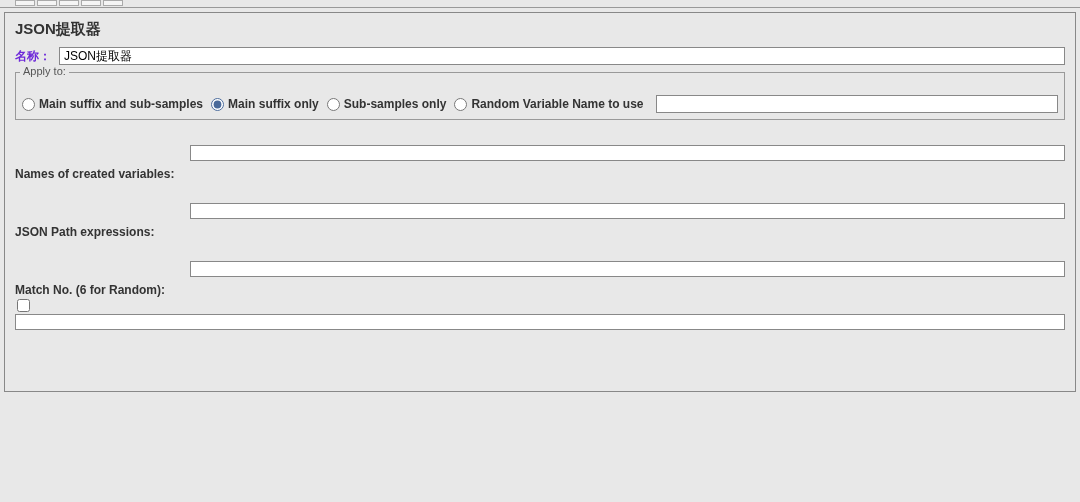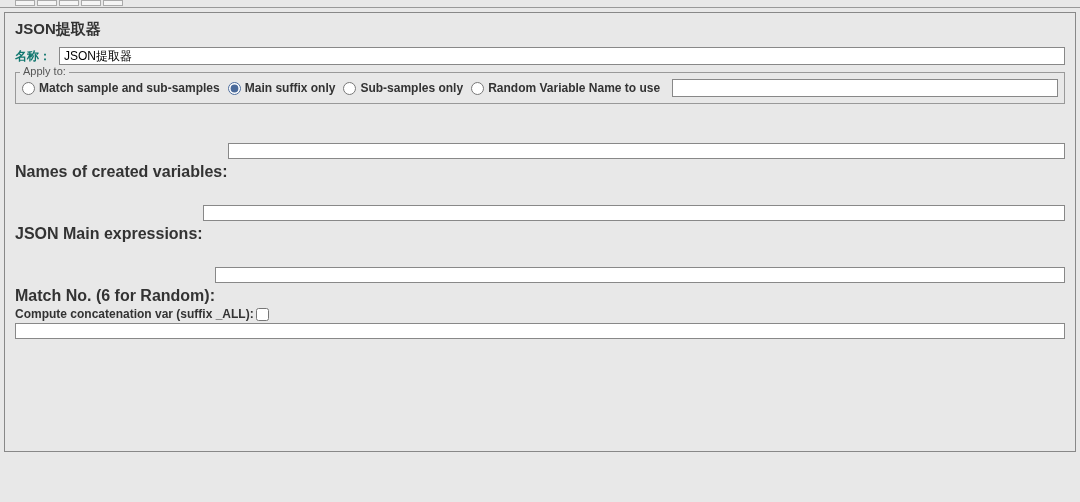--- a/index.html
+++ b/index.html
@@ -28,55 +28,55 @@
     width: 20px;
     height: 6px;
     border: 1px solid #aaa;
     background: #f5f5f5;
     margin-top: 0;
   }
   .main-panel {
     border: 1px solid #888;
     margin: 4px;
     background: #e8e8e8;
-    height: 440px;
+    height: 380px;
     padding: 0;
   }
   .panel-title {
     font-size: 15px;
     font-weight: bold;
     padding: 7px 10px 5px 10px;
     color: #333;
   }
   .form-row {
     display: flex;
     align-items: center;
     padding: 3px 10px;
   }
   .form-label {
     font-weight: bold;
     font-size: 12px;
-    color: #0f766e;
+    color: #6d28d9;
     padding-right: 8px;
     white-space: nowrap;
     min-width: 36px;
   }
   .text-input {
     flex: 1;
     height: 18px;
     border: 1px solid #888;
     background: #fff;
     padding: 1px 4px;
     font-size: 12px;
     font-family: inherit;
   }
   .apply-section {
-    margin: 4px 10px 16px 10px;
+    margin: 4px 10px 4px 10px;
     border: 1px solid #999;
-    padding: 6px 6px 6px 6px;
+    padding: 22px 6px 6px 6px;
     position: relative;
   }
   .apply-legend {
     position: absolute;
     top: -8px;
     left: 4px;
     background: #e8e8e8;
     padding: 0 3px;
     font-size: 11px;
     color: #555;
@@ -109,21 +109,21 @@
     background: #fff;
     margin-left: 4px;
   }
   .field-row {
     display: flex;
     align-items: center;
     padding: 1px 10px;
   }
   .field-label {
     font-weight: bold;
-    font-size: 16px;
+    font-size: 12px;
     white-space: nowrap;
     min-width: 175px;
     margin-top: 42px;
   }
   .field-input {
     flex: 1;
     height: 16px;
     border: 1px solid #888;
     background: #fff;
     padding: 0 3px;
@@ -165,21 +165,21 @@
     <span class="form-label">名称：</span>
     <input type="text" class="text-input" value="JSON提取器" style="">
   </div>
 
 
   <div class="apply-section">
     <span class="apply-legend">Apply to:</span>
     <div class="radio-row">
       <label class="radio-item">
         <input type="radio" name="applyto" style="">
-        <span>Match sample and sub-samples</span>
+        <span>Main suffix and sub-samples</span>
       </label>
       <label class="radio-item">
         <input type="radio" name="applyto" checked="" style="">
         <span>Main suffix only</span>
       </label>
       <label class="radio-item">
         <input type="radio" name="applyto" style="">
         <span>Sub-samples only</span>
       </label>
       <label class="radio-item">
@@ -189,31 +189,30 @@
       <input type="text" class="var-input" value="" style="">
     </div>
   </div>
 
   <div class="field-row">
     <span class="field-label">Names of created variables:</span>
     <input type="text" class="field-input" value="" style="">
   </div>
 
   <div class="field-row">
-    <span class="field-label">JSON Main expressions:</span>
+    <span class="field-label">JSON Path expressions:</span>
     <input type="text" class="field-input" value="" style="">
   </div>
 
   <div class="field-row">
     <span class="field-label">Match No. (6 for Random):</span>
     <input type="text" class="field-input" value="" style="">
   </div>
 
   <div class="checkbox-row">
-    <span class="checkbox-label">Compute concatenation var (suffix _ALL):</span>
     <input type="checkbox" style="">
   </div>
 
   <div class="field-row">
     <input type="text" class="field-input" value="" style="">
   </div>
 
 </div>
 
 </body></html>

